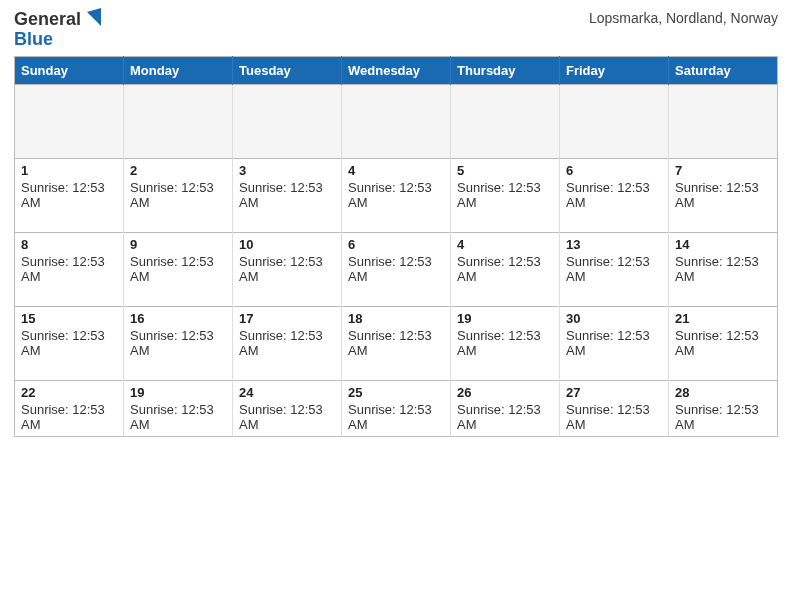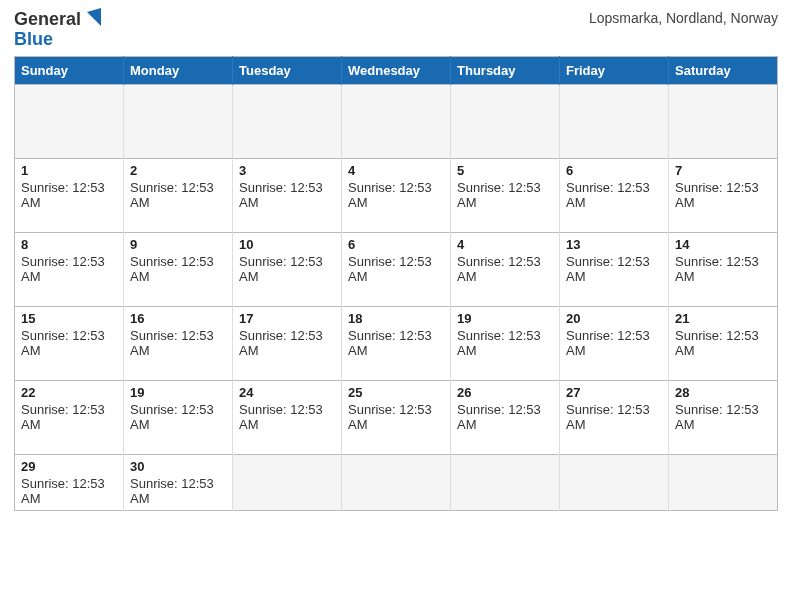--- a/index.html
+++ b/index.html
@@ -214,21 +214,21 @@
           </td>
           <td>
             <span class="day-num">18</span>
             <div class="sun-info">Sunrise: 12:53 AM</div>
           </td>
           <td>
             <span class="day-num">19</span>
             <div class="sun-info">Sunrise: 12:53 AM</div>
           </td>
           <td>
-            <span class="day-num">20</span>
+            <span class="day-num">30</span>
             <div class="sun-info">Sunrise: 12:53 AM</div>
           </td>
           <td>
             <span class="day-num">21</span>
             <div class="sun-info">Sunrise: 12:53 AM</div>
           </td>
         </tr>
         <tr>
           <td>
             <span class="day-num">22</span>
@@ -251,31 +251,16 @@
             <div class="sun-info">Sunrise: 12:53 AM</div>
           </td>
           <td>
             <span class="day-num">27</span>
             <div class="sun-info">Sunrise: 12:53 AM</div>
           </td>
           <td>
             <span class="day-num">28</span>
             <div class="sun-info">Sunrise: 12:53 AM</div>
           </td>
-        </tr>
-        <tr>
-          <td>
-            <span class="day-num">29</span>
-            <div class="sun-info">Sunrise: 12:53 AM</div>
-          </td>
-          <td>
-            <span class="day-num">30</span>
-            <div class="sun-info">Sunrise: 12:53 AM</div>
-          </td>
-          <td class="empty"></td>
-          <td class="empty"></td>
-          <td class="empty"></td>
-          <td class="empty"></td>
-          <td class="empty"></td>
         </tr>
       </tbody>
   </table>
 </div>
 
 </body></html>

